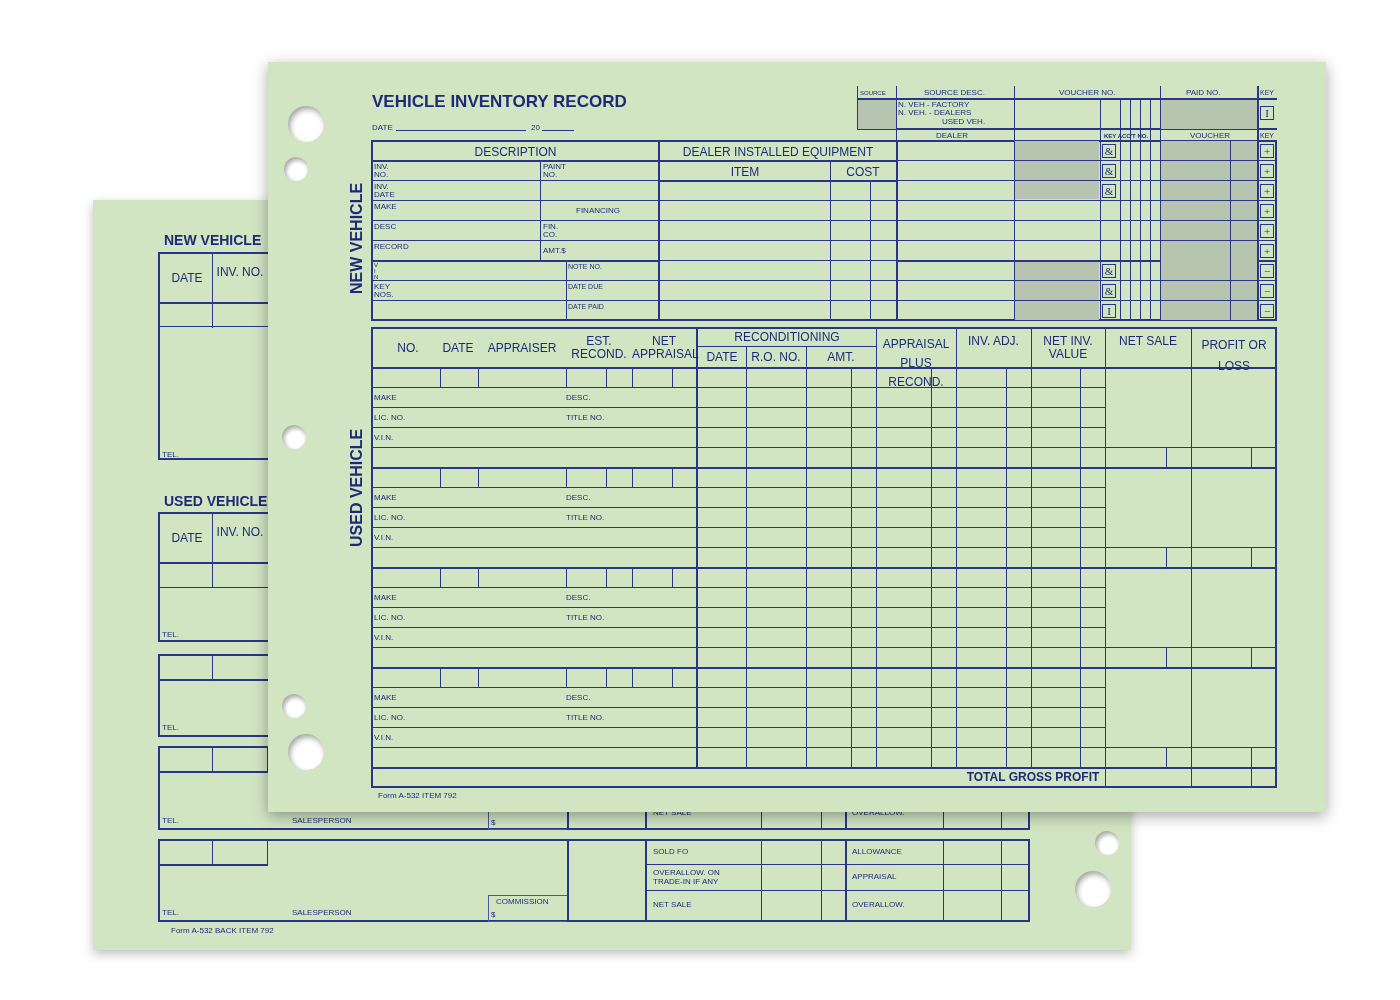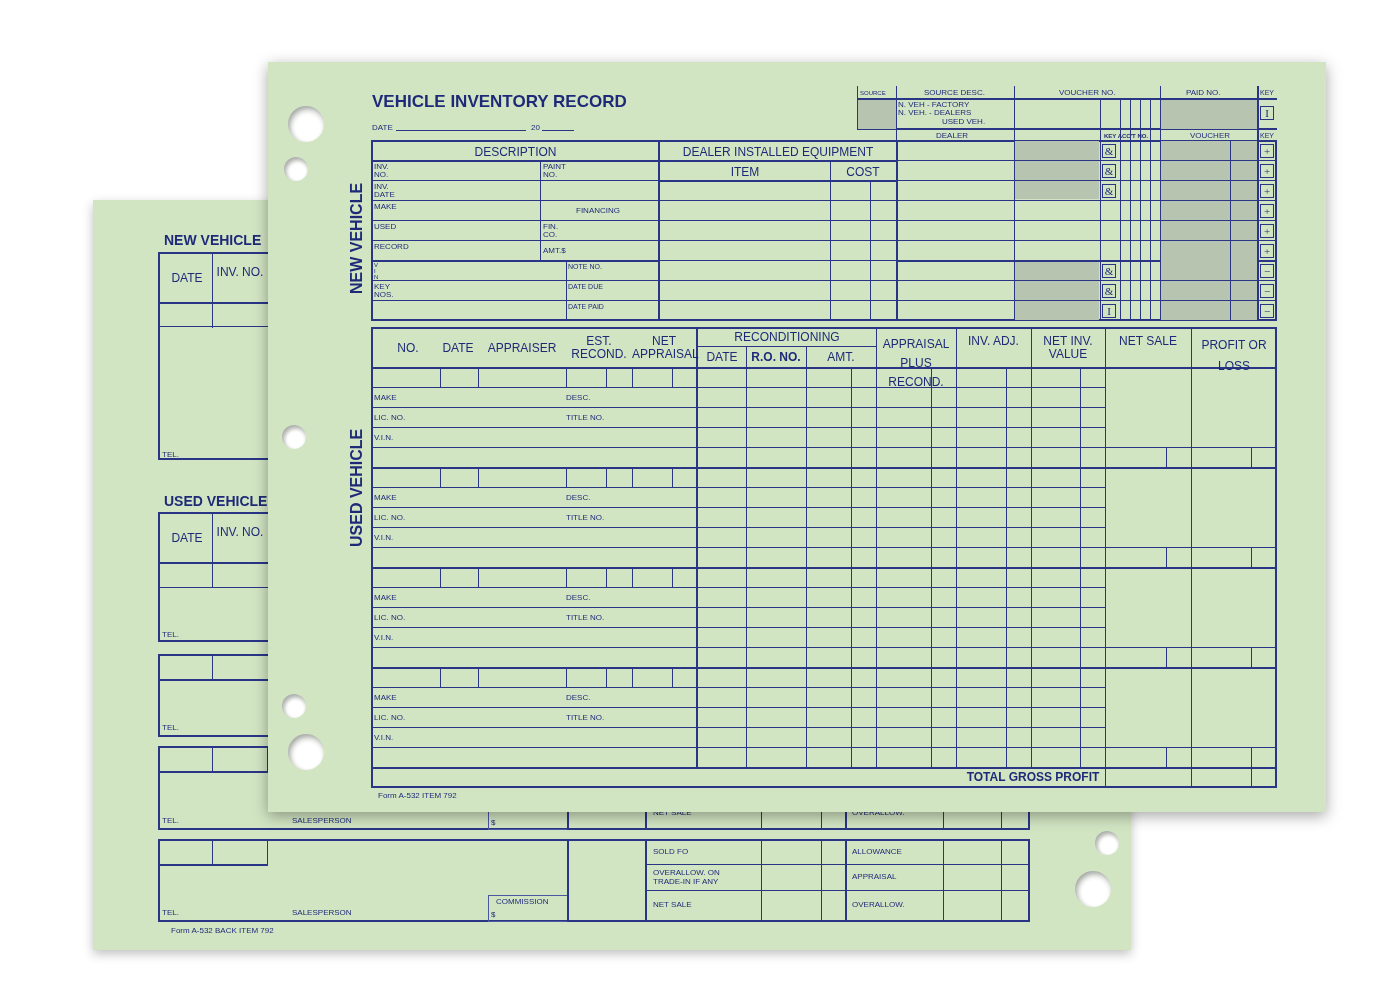--- a/index.html
+++ b/index.html
@@ -137,21 +137,21 @@
   <div class="ln" style="left:103px;top:158px;width:287px;height:1px;"></div>
   <div class="ln" style="left:103px;top:178px;width:287px;height:1px;"></div>
   <div class="ln" style="left:103px;top:198px;width:287px;height:2px;"></div>
   <div class="ln" style="left:103px;top:218px;width:287px;height:1px;"></div>
   <div class="ln" style="left:103px;top:238px;width:287px;height:1px;"></div>
   <div class="ln" style="left:298px;top:198px;width:1px;height:61px;"></div>
 
   <div class="t" style="left:106px;top:101px;width:30px;white-space:normal;line-height:8px;">INV. NO.</div>
   <div class="t" style="left:106px;top:121px;width:30px;white-space:normal;line-height:8px;">INV. DATE</div>
   <div class="t" style="left:106px;top:141px;">MAKE</div>
-  <div class="t" style="left:106px;top:161px;">USED</div>
+  <div class="t" style="left:106px;top:161px;">DESC</div>
   <div class="t" style="left:106px;top:181px;">RECORD</div>
   <div class="t" style="left:275px;top:101px;width:30px;white-space:normal;line-height:8px;">PAINT NO.</div>
   <div class="t" style="left:308px;top:145px;">FINANCING</div>
   <div class="t" style="left:275px;top:161px;width:25px;white-space:normal;line-height:8px;">FIN. CO.</div>
   <div class="t" style="left:275px;top:185px;">AMT.$</div>
   <div class="t" style="left:106px;top:200px;width:6px;white-space:normal;font-size:6px;line-height:6px;">V I N</div>
   <div class="t" style="left:106px;top:221px;width:30px;white-space:normal;line-height:8px;">KEY NOS.</div>
   <div class="t" style="left:300px;top:201px;font-size:7px;">NOTE NO.</div>
   <div class="t" style="left:300px;top:221px;font-size:7px;">DATE DUE</div>
   <div class="t" style="left:300px;top:241px;font-size:7px;">DATE PAID</div>
@@ -220,21 +220,21 @@
   <div class="ln" style="left:428px;top:265px;width:2px;height:441px;"></div>
   <div class="ln" style="left:103px;top:705px;width:906px;height:2px;"></div>
   <div class="th" style="left:105px;top:280px;width:70px;">NO.</div>
   <div class="th" style="left:172px;top:280px;width:36px;">DATE</div>
   <div class="th" style="left:210px;top:280px;width:88px;">APPRAISER</div>
   <div class="th" style="left:298px;top:273px;width:66px;white-space:normal;line-height:13px;">EST. RECOND.</div>
   <div class="th" style="left:364px;top:273px;width:64px;white-space:normal;line-height:13px;">NET APPRAISAL</div>
   <div class="th" style="left:430px;top:269px;width:178px;">RECONDITIONING</div>
   <div class="ln" style="left:430px;top:284px;width:179px;height:1px;"></div>
   <div class="th" style="left:430px;top:289px;width:48px;">DATE</div>
-  <div class="th" style="left:478px;top:289px;width:60px;font-weight:bold;">R.O. NO.</div>
+  <div class="th" style="left:478px;top:289px;width:60px;">R.O. NO.</div>
   <div class="th" style="left:538px;top:289px;width:70px;">AMT.</div>
   <div class="th" style="left:608px;top:273px;width:80px;white-space:normal;line-height:19px;">APPRAISAL PLUS RECOND.</div>
   <div class="th" style="left:688px;top:273px;width:75px;white-space:normal;line-height:13px;">INV. ADJ.</div>
   <div class="th" style="left:763px;top:273px;width:74px;white-space:normal;line-height:13px;">NET INV. VALUE</div>
   <div class="th" style="left:837px;top:273px;width:86px;white-space:normal;line-height:13px;">NET SALE</div>
   <div class="th" style="left:923px;top:273px;width:86px;white-space:normal;line-height:21px;">PROFIT OR LOSS</div>
 
   <div class="ln" style="left:478px;top:284px;width:1px;height:421px;"></div>
   <div class="ln" style="left:538px;top:284px;width:1px;height:421px;"></div>
   <div class="ln" style="left:583px;top:305px;width:1px;height:400px;"></div>

